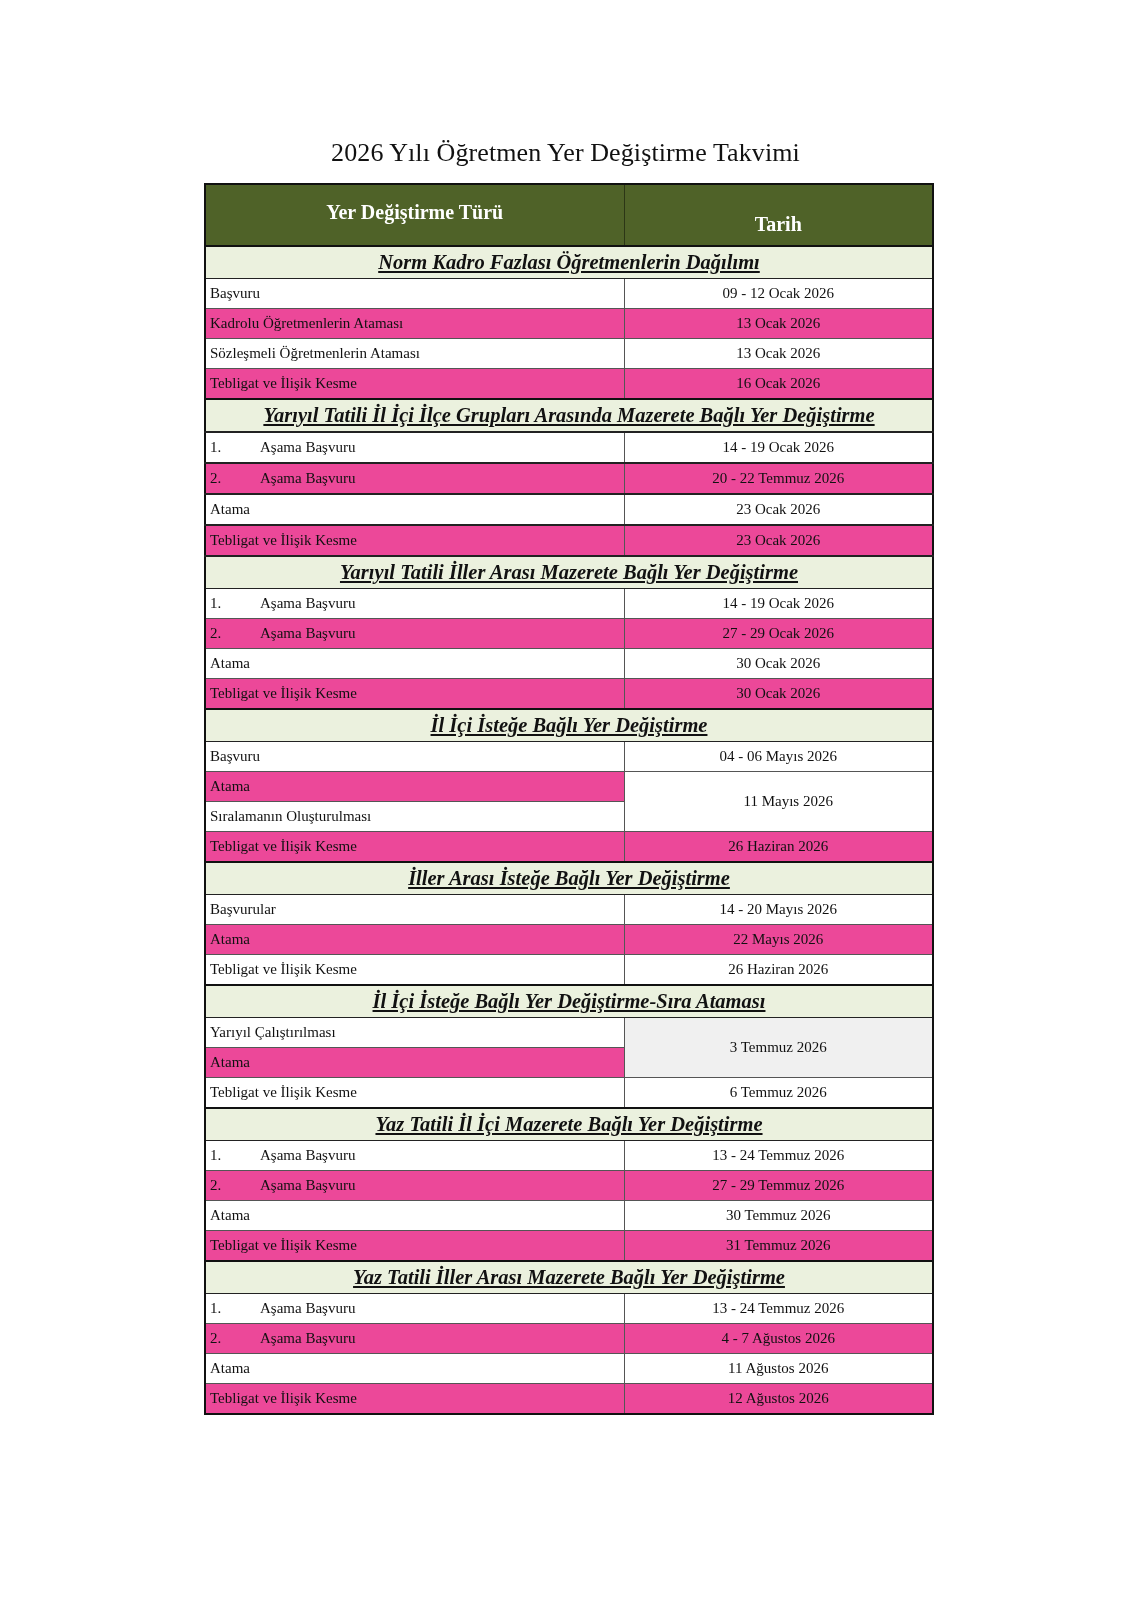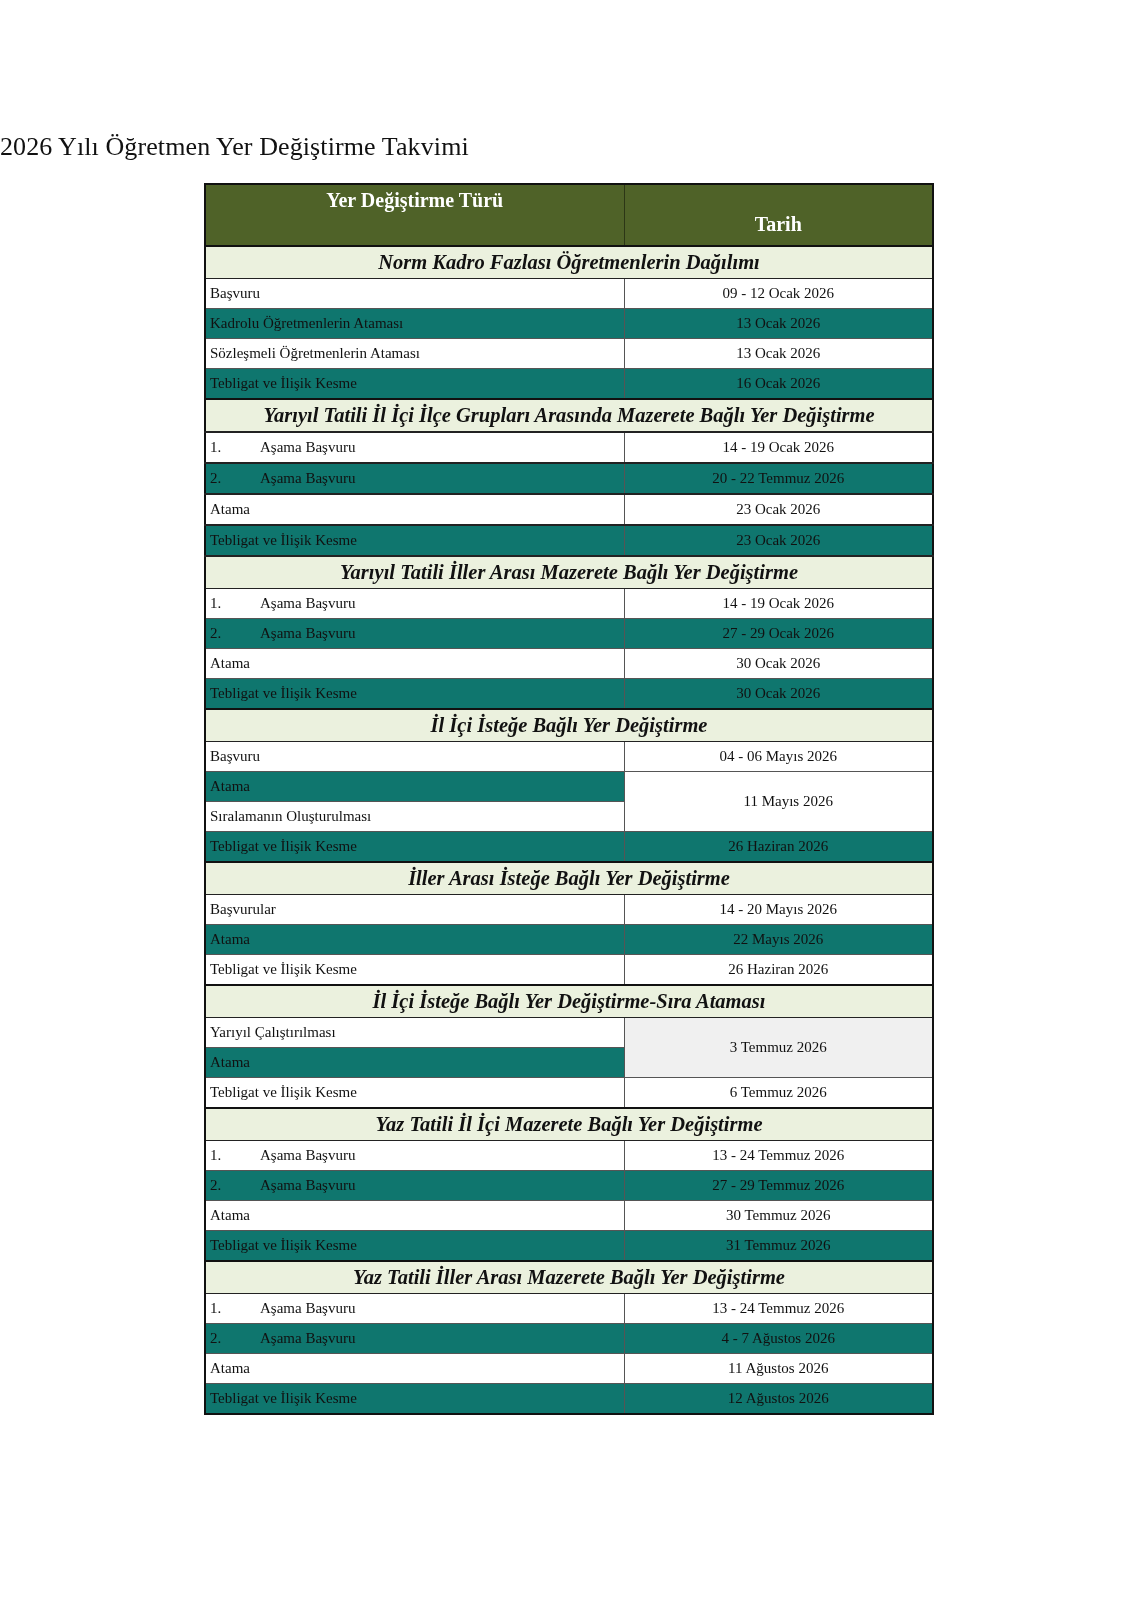--- a/index.html
+++ b/index.html
@@ -1,44 +1,44 @@
 <!DOCTYPE html>
 <html><head>
   <meta charset="utf-8">
   <style>
     html, body { margin: 0; padding: 0; background: #ffffff; }
     body { width: 1131px; height: 1600px; position: relative; font-family: "Liberation Serif", serif; color: #111; }
     .title {
-      position: absolute; left: 0; top: 132px; width: 1131px; text-align: left;
+      position: absolute; left: 0; top: 138px; width: 1131px; text-align: center;
       font-size: 26px; letter-spacing: 0.1px;
     }
     table.cal {
       position: absolute; left: 204px; top: 183px; width: 728px;
       border-collapse: collapse; table-layout: fixed;
       border: 2.5px solid #111;
     }
     table.cal col.c1 { width: 419px; }
     table.cal col.c2 { width: 309px; }
     th.hdr {
       background: #4f6228; color: #ffffff; font-weight: bold; font-size: 20px;
       height: 42px; border: 1px solid #2c3616; padding: 0; 
     }
-    th.hdr.left { vertical-align: top; padding-top: 4px; }
+    th.hdr.left { vertical-align: top; padding-top: 16px; }
     th.hdr.right { vertical-align: middle; padding-top: 18px; font-family: Liberation Serif, serif; }
     tr.section td {
       background: #ebf1de; font-style: italic; font-weight: bold; font-size: 20.5px;
       text-align: center; height: 31px; padding: 0;
-      border-top: 2.5px solid #111; border-bottom: 1.5px solid #222;
+      border-top: 2.5px solid #111; border-bottom: 1.5px solid #222; text-decoration: underline;
     }
     tr.item td {
       font-size: 15px; height: 29px; padding: 0 4px; border: 1px solid #555;
       white-space: nowrap; overflow: hidden;
     }
     tr.item td.d { text-align: center; }
-    tr.item.alt td { background: #0f766e; }
+    tr.item.alt td { background: #ec4899; }
     tr.item.alt td.d.span { background: #f0f0f0; }
     tr.item.white td { background: #ffffff; }
     tr.item.thick td { border-top: 2px solid #222; border-bottom: 2px solid #222; height: 29px; }
     .num { display: inline-block; width: 50px; }
     td.span { vertical-align: middle; }
   </style>
 </head>
 <body>
 
 <div class="title">2026 Yılı Öğretmen Yer Değiştirme Takvimi</div>

